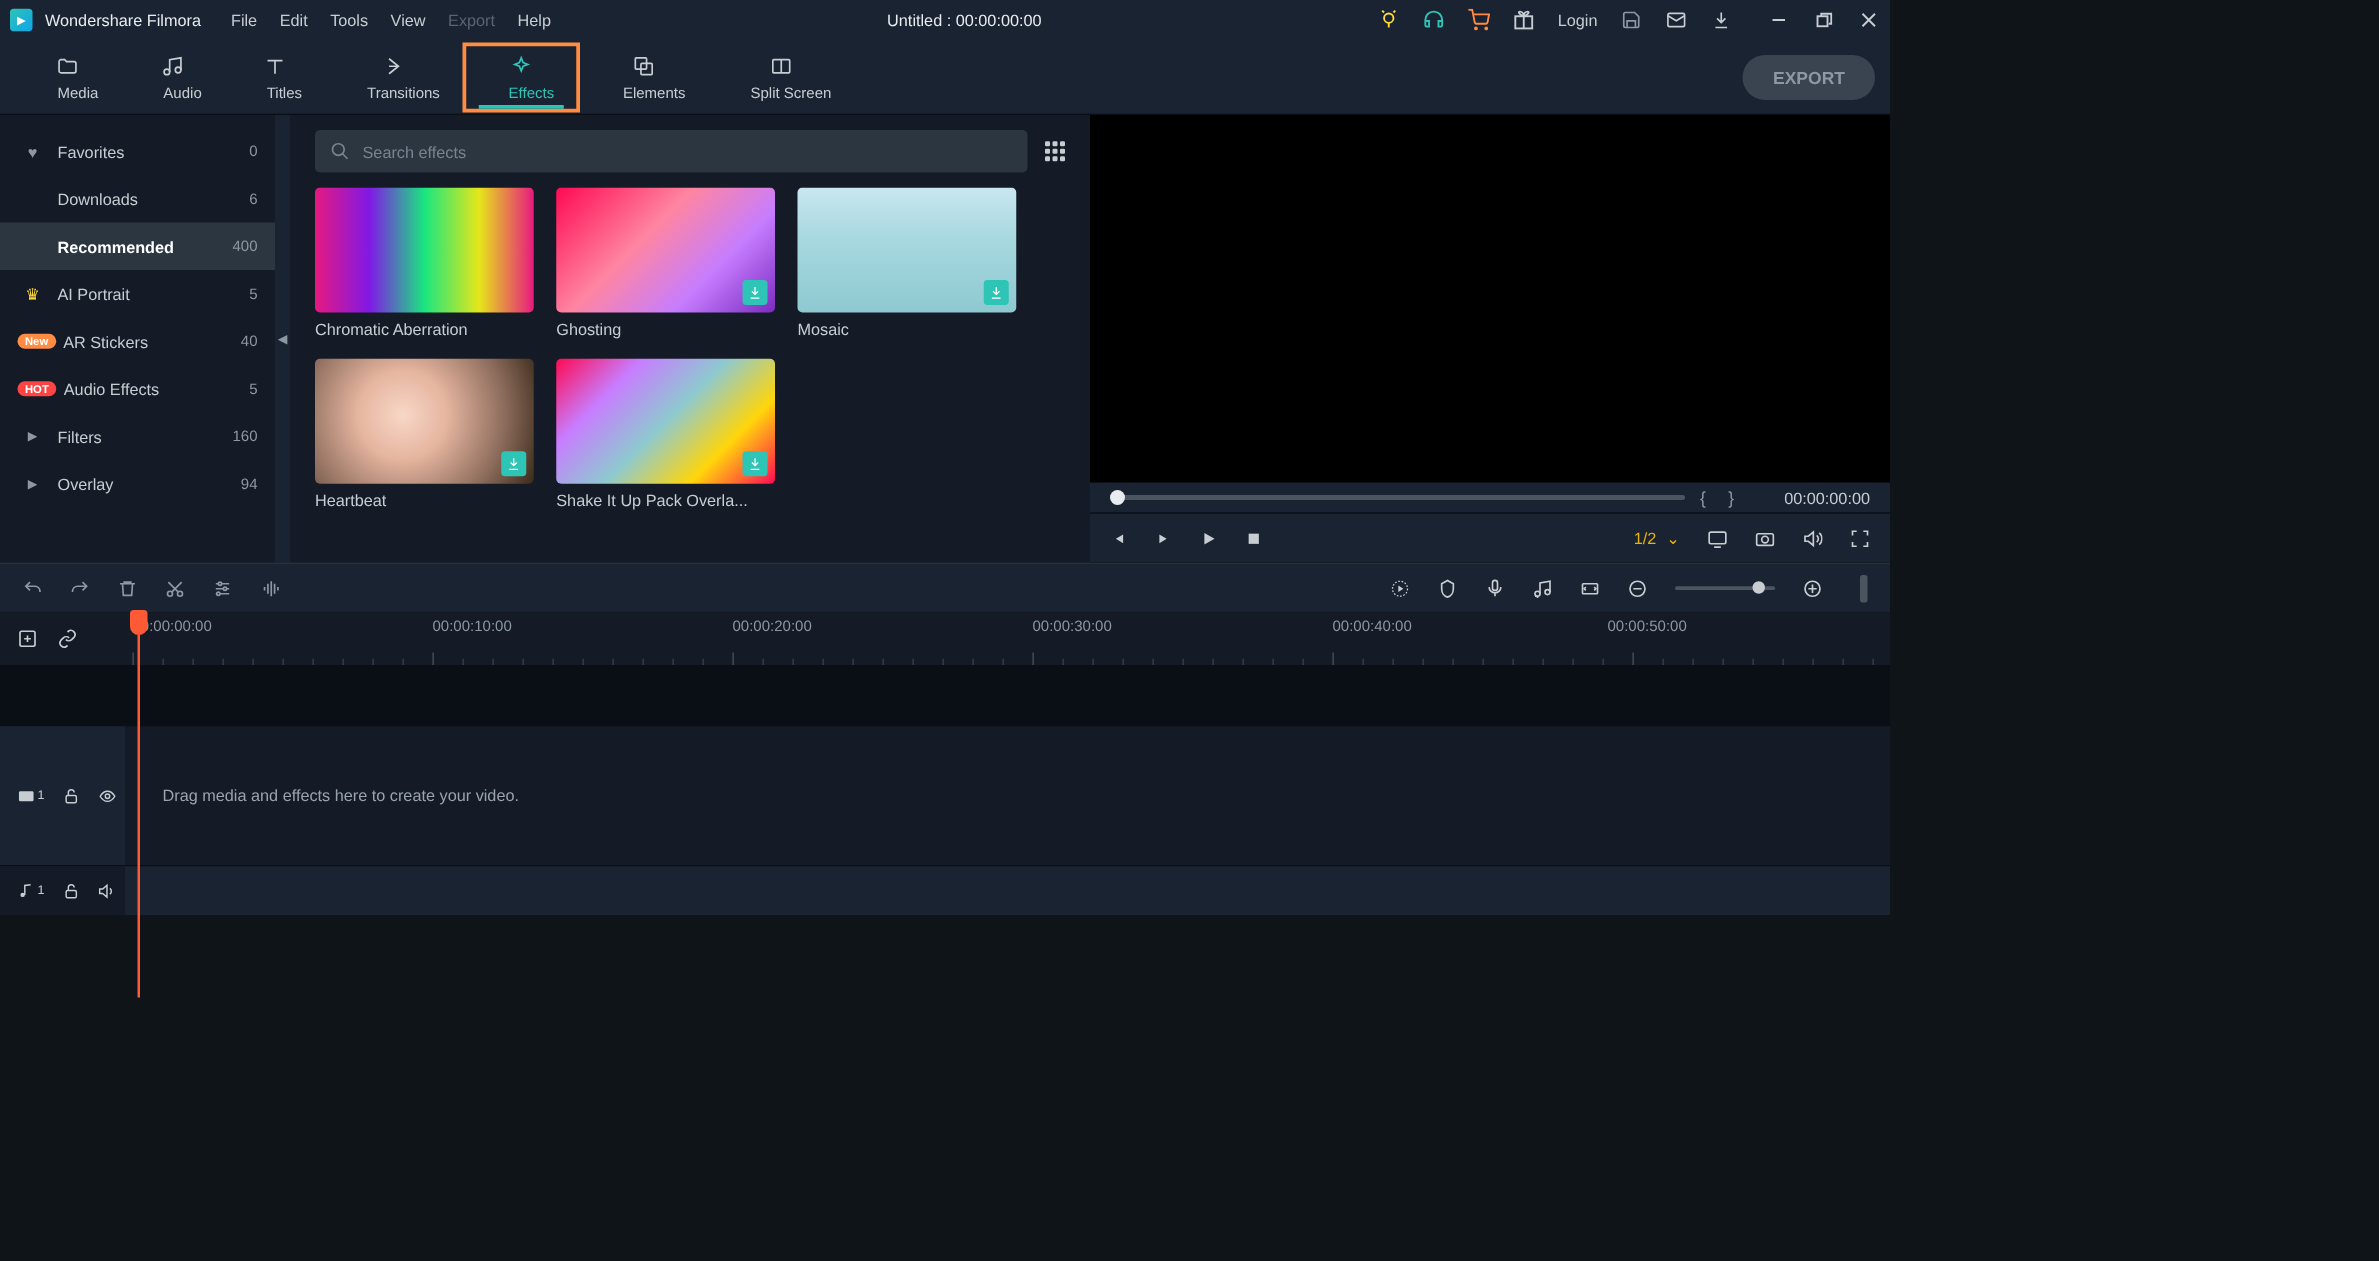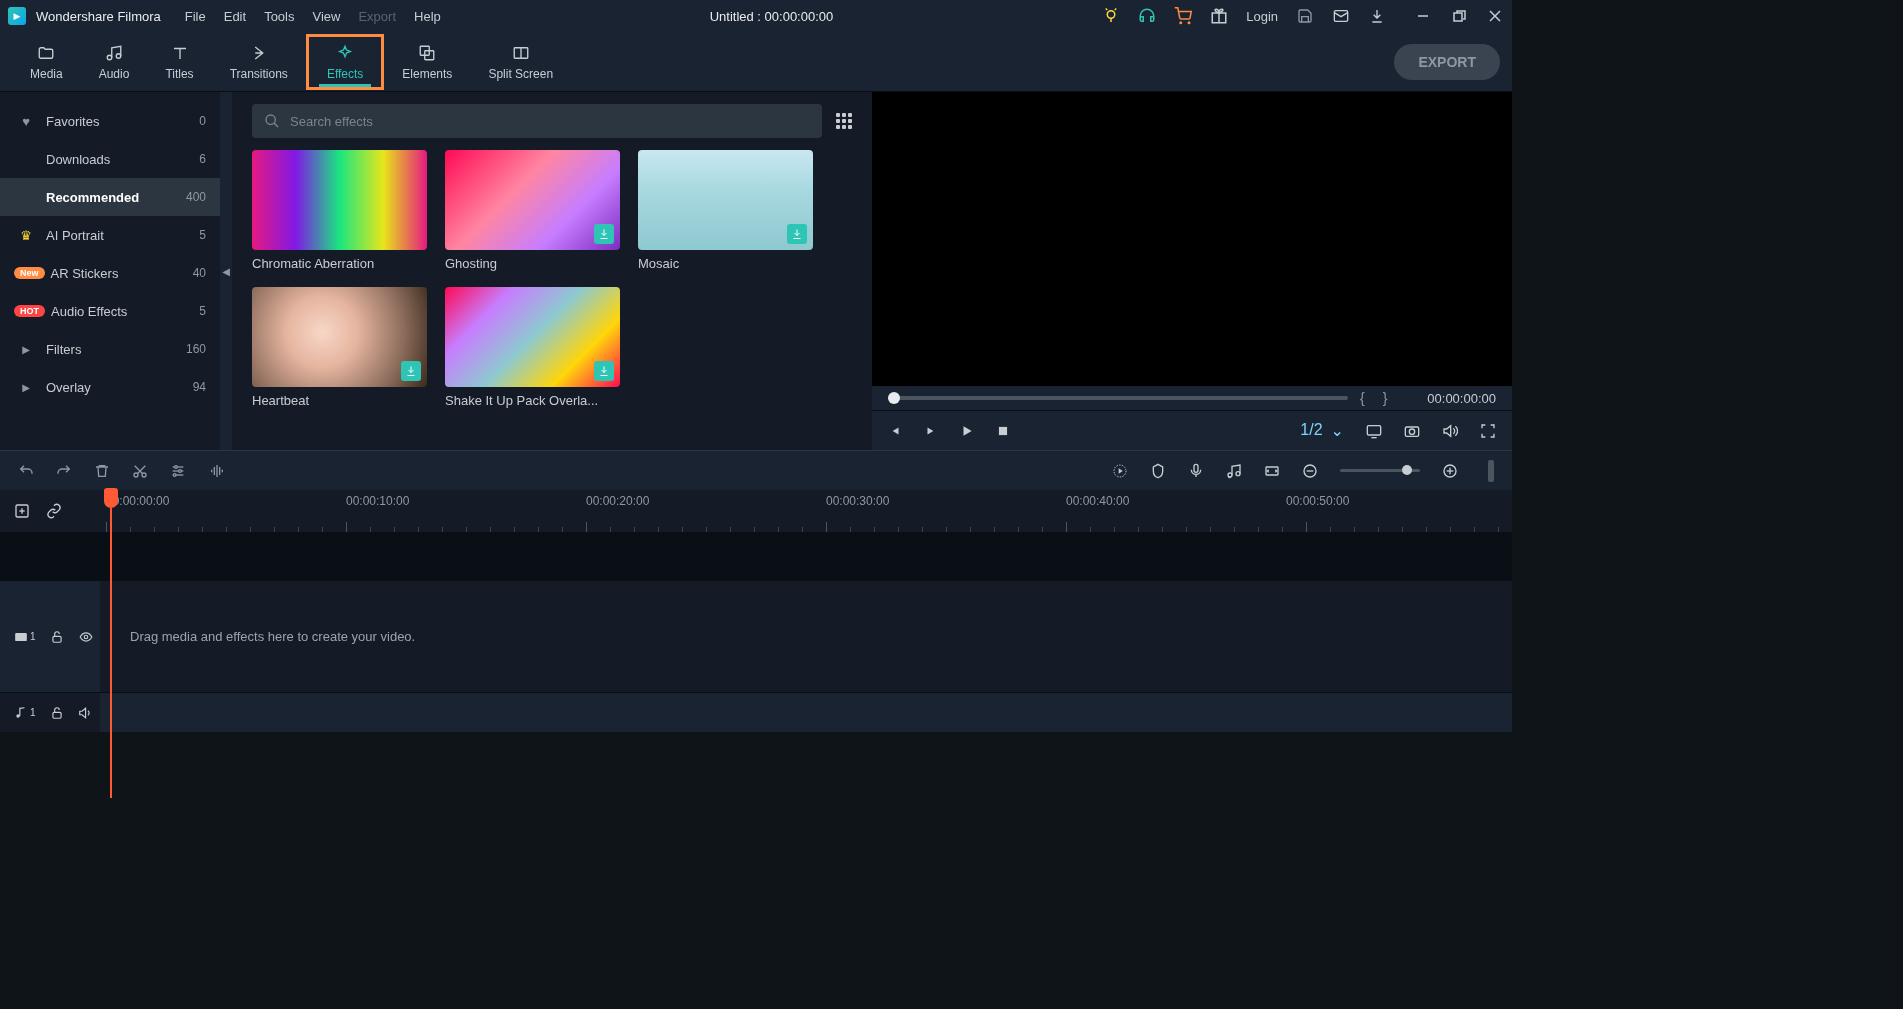--- a/index.html
+++ b/index.html
@@ -19,21 +19,21 @@
 .bulb-icon { color: #ffd93d; }
 .headset-icon { color: #2ec4b6; }
 .cart-icon { color: #ff8c42; }
 .login-text { color: #c8cdd2; font-size: 13px; cursor: pointer; }
 .win-controls { display: flex; gap: 18px; margin-left: 10px; }
 
 
 .toolbar { height: 60px; background: #1a2332; display: flex; align-items: center; padding: 0 12px; border-bottom: 1px solid #0a0f16; }
 .tool-tab { display: flex; flex-direction: column; align-items: center; justify-content: center; padding: 6px 18px; cursor: pointer; height: 56px; gap: 4px; position: relative; }
 .tool-tab-icon { width: 20px; height: 20px; display: flex; align-items: center; justify-content: center; color: #c8cdd2; }
-.tool-tab-label { font-size: 12px; color: #c8cdd2; }
+.tool-tab-label { font-size: 12px; color: #c8cdd2; margin-left: 16px; }
 .tool-tab.active { border: 3px solid #ff8c42; }
 .tool-tab.active .tool-tab-icon { color: #2ec4b6; }
 .tool-tab.active .tool-tab-label { color: #2ec4b6; font-weight: 500; }
 .tool-tab.active::after { content: ''; position: absolute; bottom: 0; left: 10px; right: 10px; height: 3px; background: #2ec4b6; }
 .export-btn { margin-left: auto; background: #3a4350; color: #8e98a3; border: none; border-radius: 20px; padding: 10px 24px; font-size: 14px; font-weight: 600; cursor: pointer; }
 
 
 .main { display: flex; height: 358px; background: #0f1419; }
 
 
@@ -83,21 +83,21 @@
 .preview { flex: 1; background: #000; display: flex; flex-direction: column; }
 .preview-video { flex: 1; background: #000; }
 .preview-scrub { height: 24px; background: #1a2332; display: flex; align-items: center; padding: 0 16px; gap: 12px; }
 .scrub-line { flex: 1; height: 4px; background: #4a5560; border-radius: 2px; position: relative; }
 .scrub-handle { width: 12px; height: 12px; background: #e8ecef; border-radius: 50%; position: absolute; left: 0; top: -4px; }
 .scrub-braces { color: #8e98a3; font-size: 14px; letter-spacing: 18px; }
 .scrub-time { color: #c8cdd2; font-size: 13px; margin-left: 10px; }
 .preview-controls { height: 40px; background: #1a2332; display: flex; align-items: center; padding: 0 16px; gap: 22px; border-top: 1px solid #0a0f16; }
 .pc-spacer { flex: 1; }
 .pc-icon { color: #c8cdd2; cursor: pointer; display: flex; align-items: center; font-size: 14px; }
-.ratio-sel { display: flex; gap: 8px; color: #7dd3fc; cursor: pointer; font-size: 16px; }
+.ratio-sel { display: flex; align-items: center; gap: 8px; color: #eab308; cursor: pointer; font-size: 13px; }
 
 
 .timeline-toolbar { height: 40px; background: #1a2332; display: flex; align-items: center; padding: 0 18px; gap: 22px; border-top: 1px solid #2c3640; }
 .tl-icon { color: #8e98a3; cursor: pointer; display: flex; align-items: center; font-size: 14px; }
 .tl-spacer { flex: 1; }
 .zoom-slider { width: 80px; height: 3px; background: #4a5560; position: relative; border-radius: 2px; }
 .zoom-handle { width: 10px; height: 10px; background: #c8cdd2; border-radius: 50%; position: absolute; right: 8px; top: -4px; }
 .tl-divider { width: 6px; height: 22px; background: #4a5560; border-radius: 2px; margin-left: 8px; }
 
 

